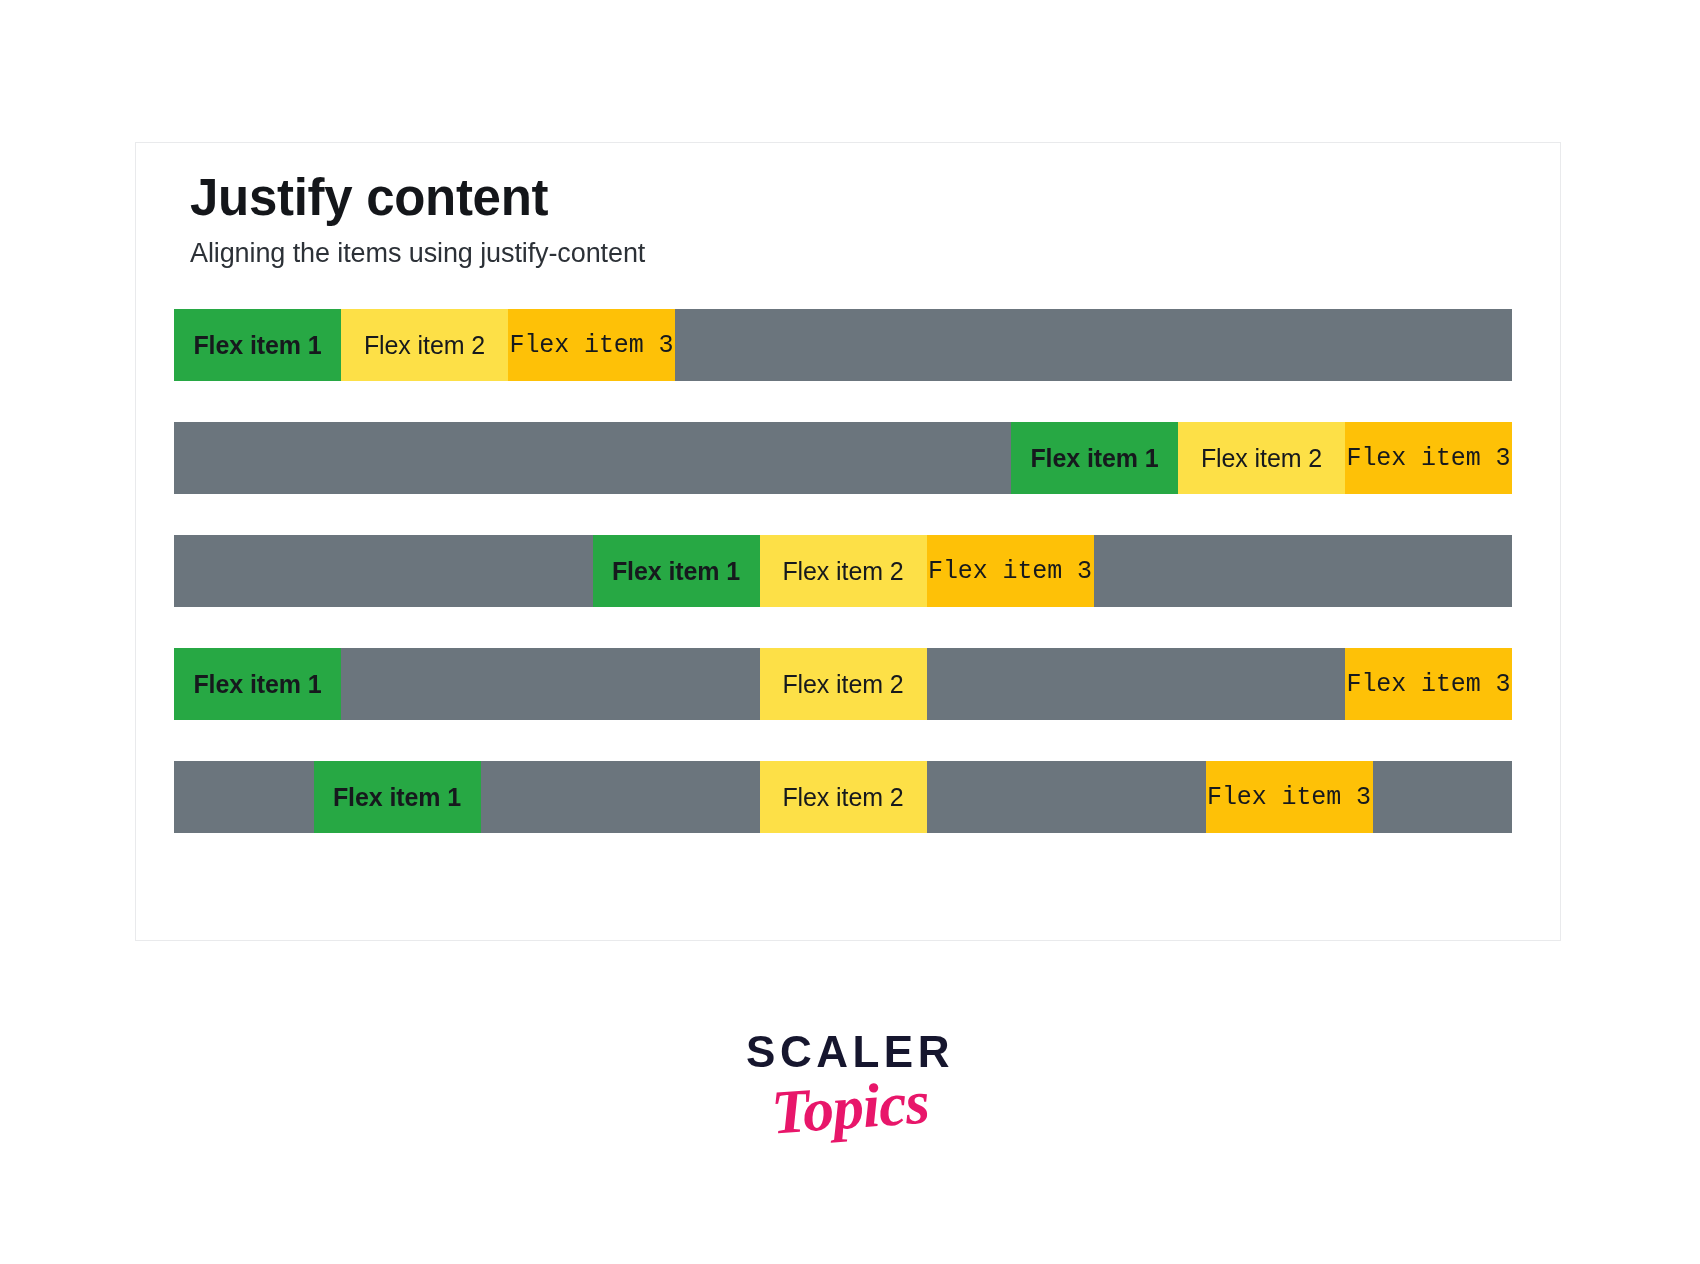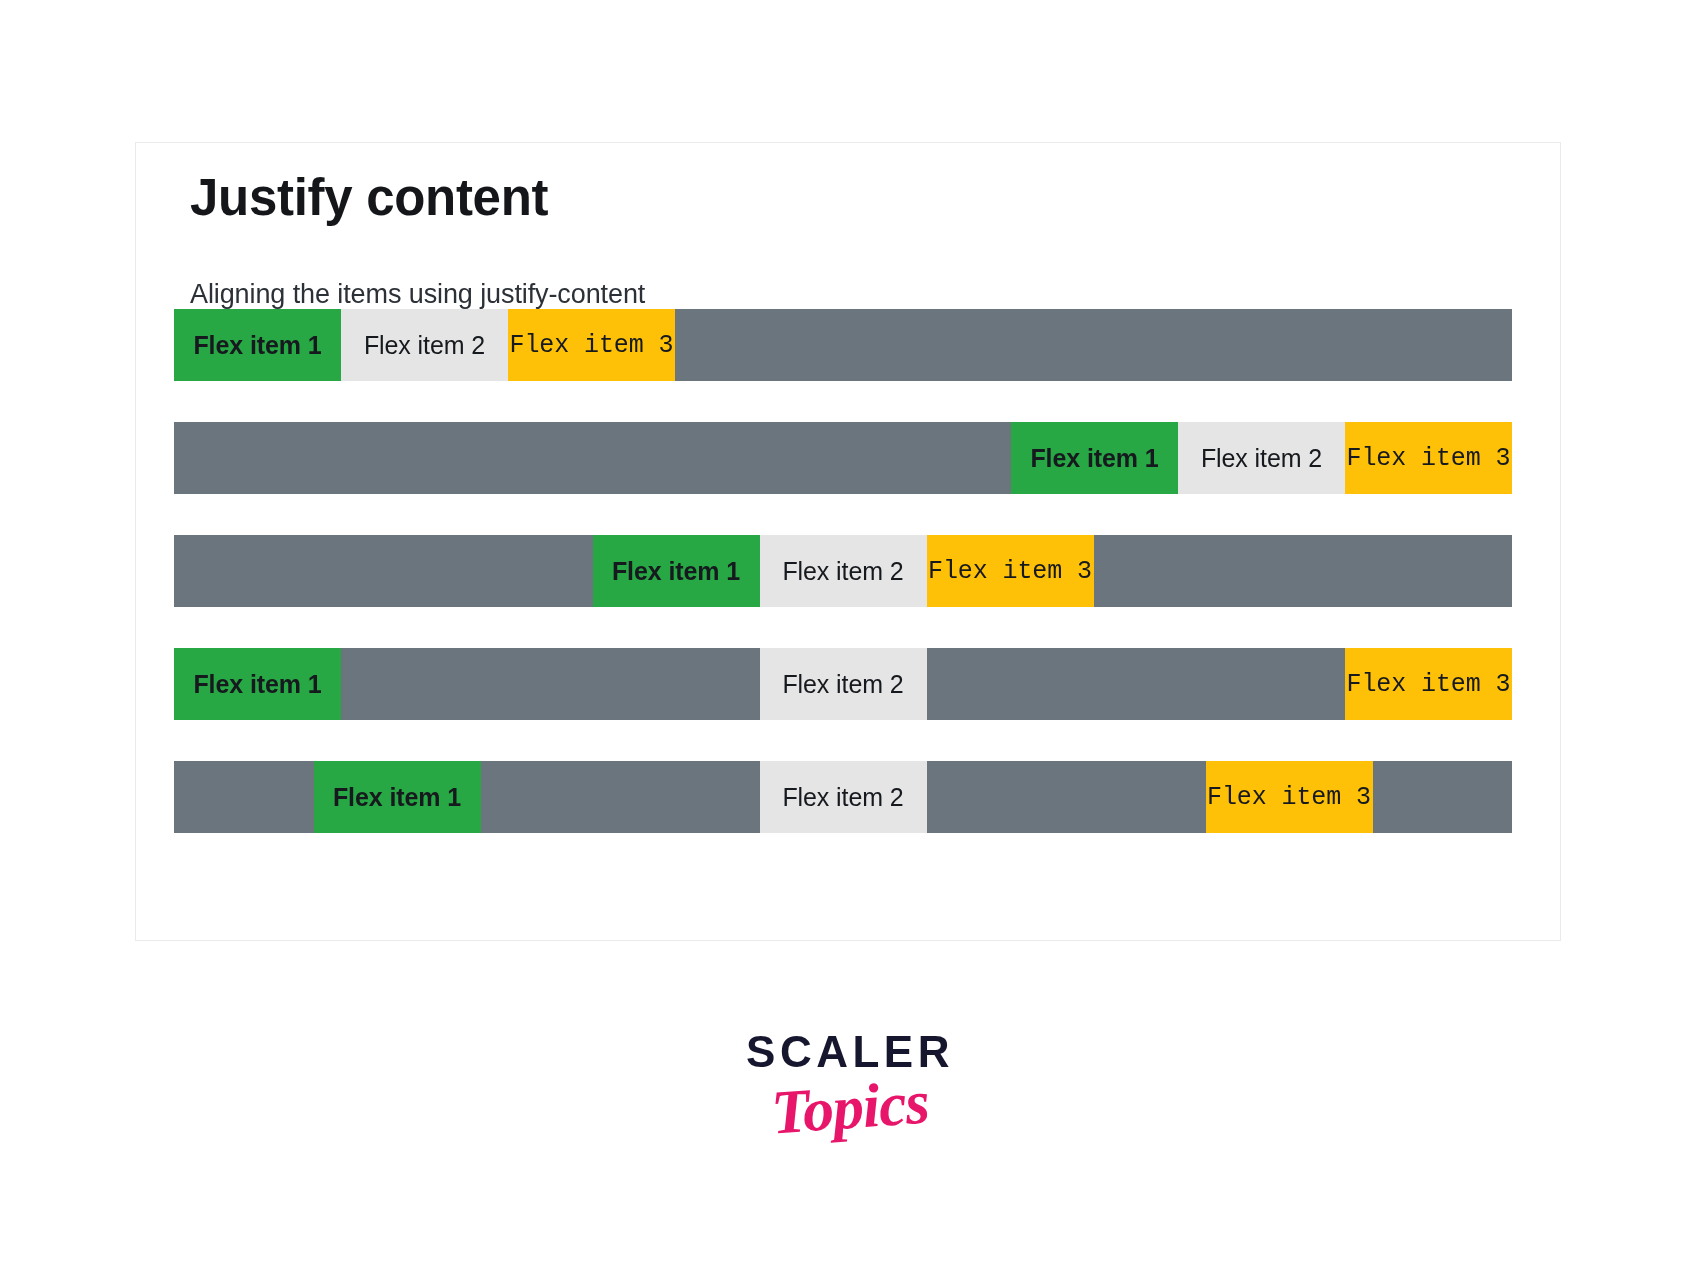--- a/index.html
+++ b/index.html
@@ -51,21 +51,20 @@
 
   .subtitle {
     position: absolute;
     left: 54px;
     top: 95px;
     font-size: 27px;
     font-weight: 400;
     color: #2c3137;
     letter-spacing: -0.1px;
     white-space: nowrap;
-    margin-top: 41px;
   }
 
   
   .rows {
     position: absolute;
     left: 38px;
     top: 166px;
     width: 1338px;
   }
 
@@ -94,21 +93,21 @@
     justify-content: center;
     font-size: 25px;
     font-weight: 400;
     color: #16191d;
     letter-spacing: -0.1px;
     white-space: nowrap;
     box-sizing: border-box;
   }
 
   .item-green  { background: #27a844; font-weight: bold; }
-  .item-blue   { background: #e5e5e5; text-align: center; }
+  .item-blue   { background: #fde047; text-align: center; }
   .item-yellow { background: #fec107; font-family: Liberation Mono, monospace; }
 
   
   .logo {
     position: absolute;
     left: 0;
     right: 0;
     top: 1030px;
     text-align: center;
     line-height: 1;

